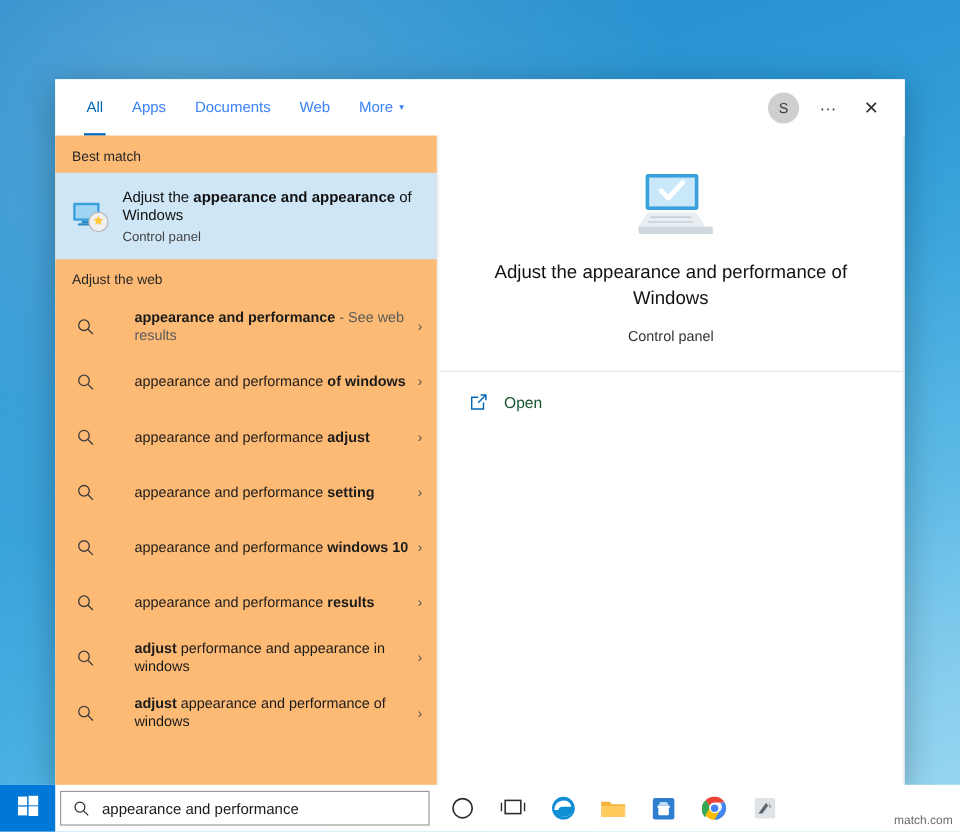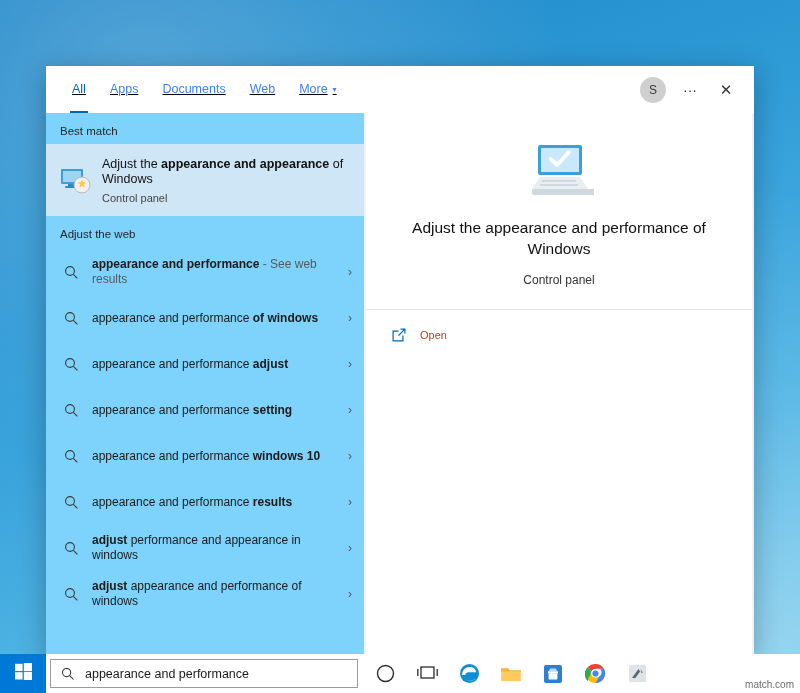--- a/index.html
+++ b/index.html
@@ -19,74 +19,74 @@
   .search-panel{
     position:absolute;left:46px;top:66px;width:708px;height:590px;
     background:#f2f2f2;
     box-shadow:0 6px 26px rgba(0,0,0,0.28);
     overflow:hidden;
   }
   .panel-header{
     height:47px;background:#ffffff;display:flex;align-items:center;
     padding:0 0 0 0;position:relative;
   }
-  .tabs{display:flex;align-items:center;height:47px;margin-left:14px;text-decoration:underline;}
+  .tabs{display:flex;align-items:center;height:47px;margin-left:14px;}
   .tab{
     font-size:12.5px;color:#3b82f6;padding:0 12px;height:47px;line-height:47px;
     position:relative;cursor:default;white-space:nowrap;
   }
   .tab.active{color:#0067b8;font-weight:400;}
   .tab.active:after{
     content:"";position:absolute;left:10px;right:10px;bottom:0;height:2px;background:#0067b8;
   }
   .tab .caret{font-size:8px;margin-left:5px;position:relative;top:-1px;}
   .header-right{position:absolute;right:10px;top:0;height:47px;display:flex;align-items:center;}
   .avatar{
     width:26px;height:26px;border-radius:50%;background:#cfcfcf;color:#3b3b3b;
     font-size:12px;display:flex;align-items:center;justify-content:center;margin-right:6px;
   }
   .hbtn{
     width:36px;height:36px;display:flex;align-items:center;justify-content:center;
     color:#333;font-size:14px;
   }
   .hbtn.close{font-size:15px;}
   .panel-body{display:flex;height:543px;}
-  .left-col{width:318px;background:#7dd3fc;position:relative;}
+  .left-col{width:318px;background:#fdba74;position:relative;}
   .section-label{
     font-size:11.5px;color:#262626;padding:12px 0 7px 14px;font-weight:400;
   }
   .best-match{
     background:#cfe6f7;height:72px;display:flex;align-items:center;padding:0 12px;
   }
   .bm-icon{width:34px;height:34px;margin-right:10px;flex:0 0 34px;position:relative;}
   .bm-text{display:flex;flex-direction:column;}
   .bm-title{font-size:12.5px;color:#111;line-height:15px;}
   .bm-title b{font-weight:700;margin-top:32px;}
   .bm-sub{font-size:11px;color:#444;margin-top:5px;}
   .web-list{margin-top:2px;}
   .web-item{
     height:46px;display:flex;align-items:center;padding:0 8px 0 14px;position:relative;
   }
   .mag{flex:0 0 22px;margin-right:10px;display:flex;align-items:center;justify-content:center;}
-  .web-label{font-size:12px;color:#1b1b1b;line-height:15px;flex:1;}
+  .web-label{font-size:12px;color:#1b1b1b;line-height:15px;flex:1;margin-left:20px;}
   .web-label b{font-weight:700;}
   .web-label .muted{color:#5a5a5a;}
   .chev{color:#555;font-size:12px;margin-right:4px;}
   .right-col{
     width:386px;background:#ffffff;margin:0 0 0 2px;position:relative;
   }
   .preview-top{
     border-bottom:1px solid #e6e6e6;padding:30px 20px 22px 20px;text-align:center;
   }
   .preview-icon{width:70px;height:58px;margin:0 auto 16px auto;position:relative;}
   .preview-title{font-size:15.5px;color:#111;line-height:21px;}
   .preview-sub{font-size:12px;color:#333;margin-top:14px;}
   .open-row{display:flex;align-items:center;padding:16px 0 0 24px;}
   .open-ico{width:18px;height:18px;margin-right:12px;position:relative;}
-  .open-label{font-size:11px;color:#c2410c;}
+  .open-label{font-size:13px;color:#14532d;}
   
   .taskbar{
     position:absolute;left:0;bottom:0;width:800px;height:39px;background:#ffffff;
     display:flex;align-items:center;
   }
   .start-btn{
     width:46px;height:39px;background:#0078d7;display:flex;align-items:center;justify-content:center;
   }
   .search-box{
     width:308px;height:29px;background:#ffffff;border:1px solid #9c9c9c;margin-left:4px;

